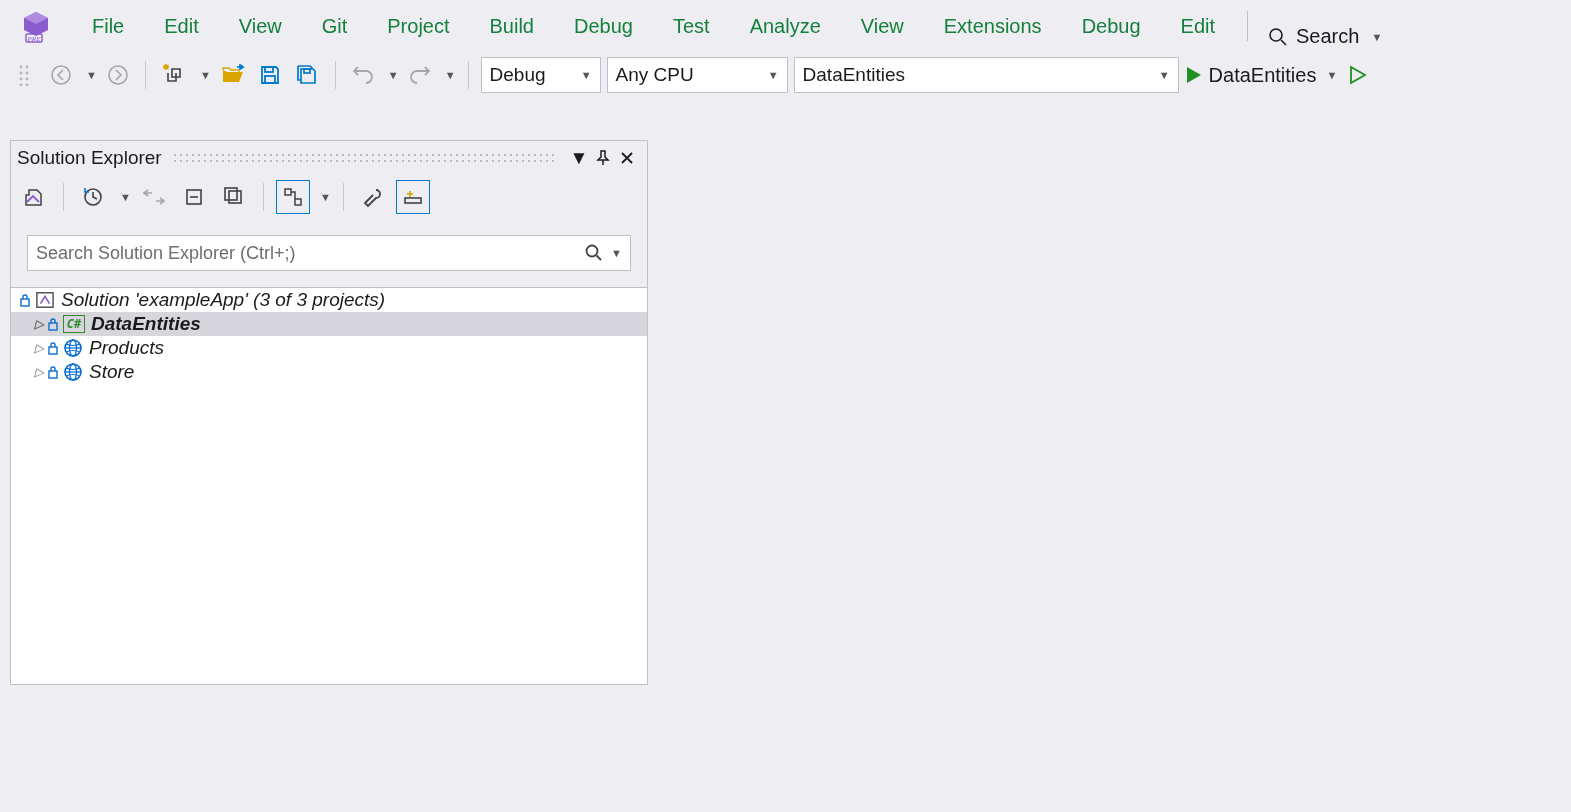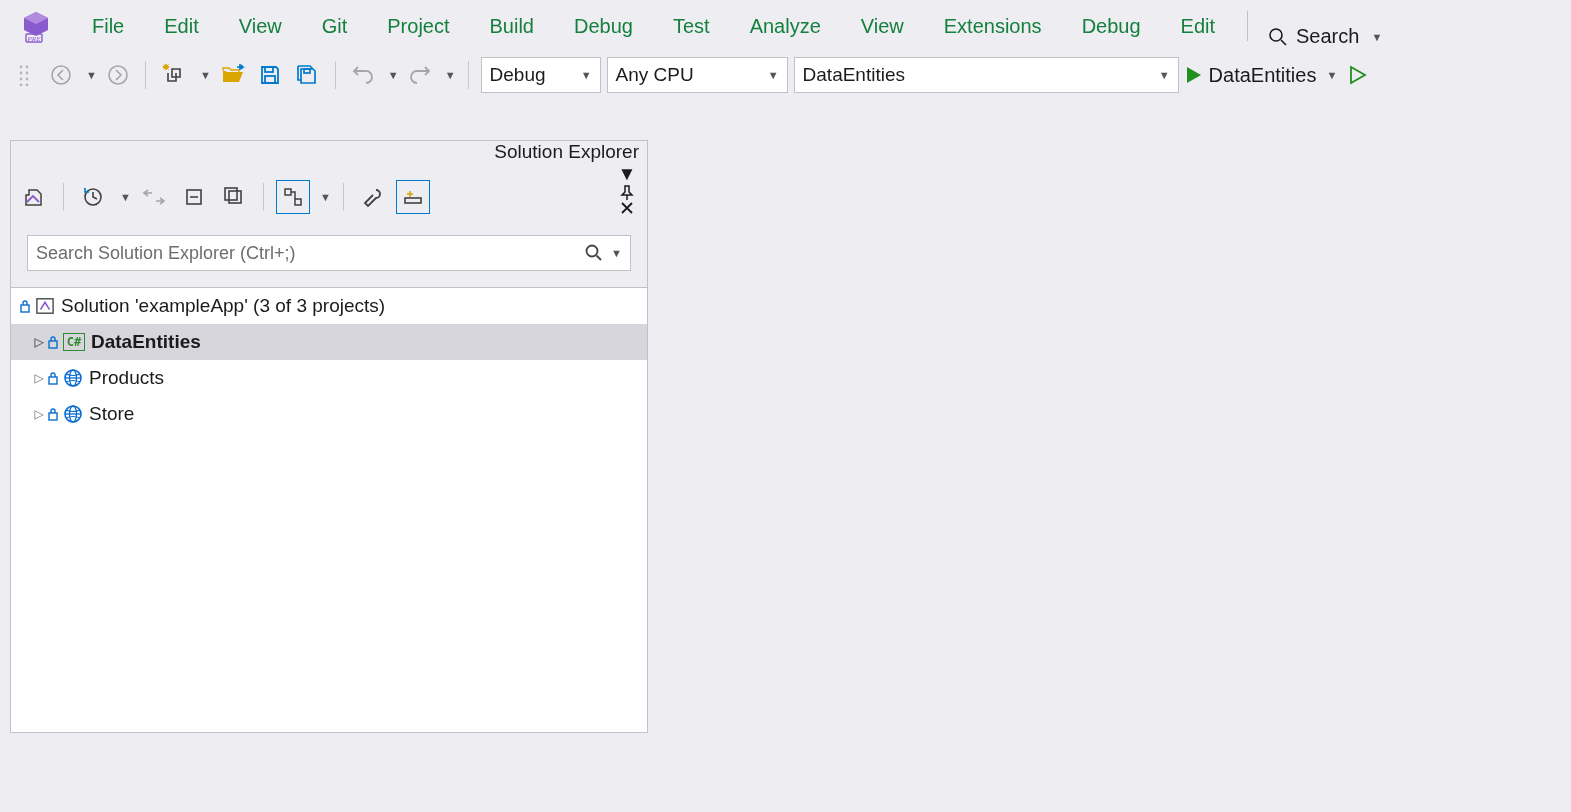--- a/index.html
+++ b/index.html
@@ -77,24 +77,23 @@
 .play-icon { color: #1f8f1f; }
 
 .panel {
   position: absolute;
   left: 10px; top: 140px;
   width: 638px;
   border: 1px solid #c0c0c6;
   background: #eeeef2;
 }
 .panel-titlebar {
-  display: flex; align-items: flex-end; height: 34px;
+  display: flex; align-items: center; height: 34px;
   padding: 0 8px 0 6px;
   font-size: 19px;
-  flex-direction: column;
 }
 .panel-titlebar .title { flex: 0 0 auto; }
 .panel-titlebar .dots {
   flex: 1; margin: 0 10px;
   height: 12px;
   background-image: radial-gradient(#b8b8c0 1px, transparent 1px);
   background-size: 6px 6px;
 }
 .panel-titlebar .ctrl {
   width: 24px; height: 24px; display:inline-flex; align-items:center; justify-content:center;
@@ -130,24 +129,25 @@
 .panel-search input::placeholder { color:#6d6d6d; }
 .panel-search .search-ic { color:#555; font-size:18px; margin-left:6px; }
 .panel-search .caret { font-size:11px; color:#555; margin-left:8px;}
 .tree {
   background:#ffffff;
   border-top:1px solid #c0c0c6;
   padding-bottom: 300px;
 }
 .tree-row {
   display:flex; align-items:center;
-  height: 36px;
+  height: 24px;
   padding: 4px 6px;
   font-size: 19px;
   cursor:pointer;
+  font-style:italic;
 }
 .tree-row.selected { background:#d6d6dc; font-weight:600;}
 .tree-row .exp {
   width:16px; height:16px;
   color:#707070; font-size:12px;
   display:inline-flex; align-items:center; justify-content:center;
 }
 .tree-row .indent { display:inline-block; }
 .tree-row .ic { display:inline-flex; align-items:center; gap:4px; margin:0 6px 0 4px;}
 .lock-ic { color:#0a6ed1; font-size:12px;}

